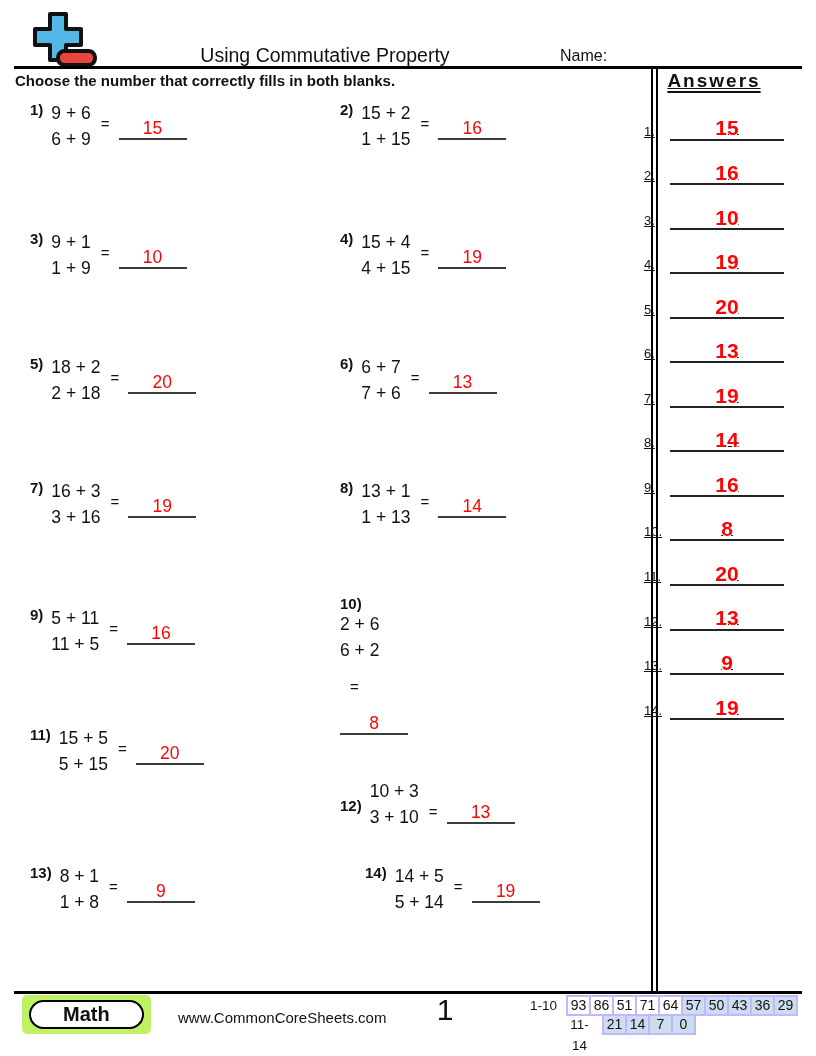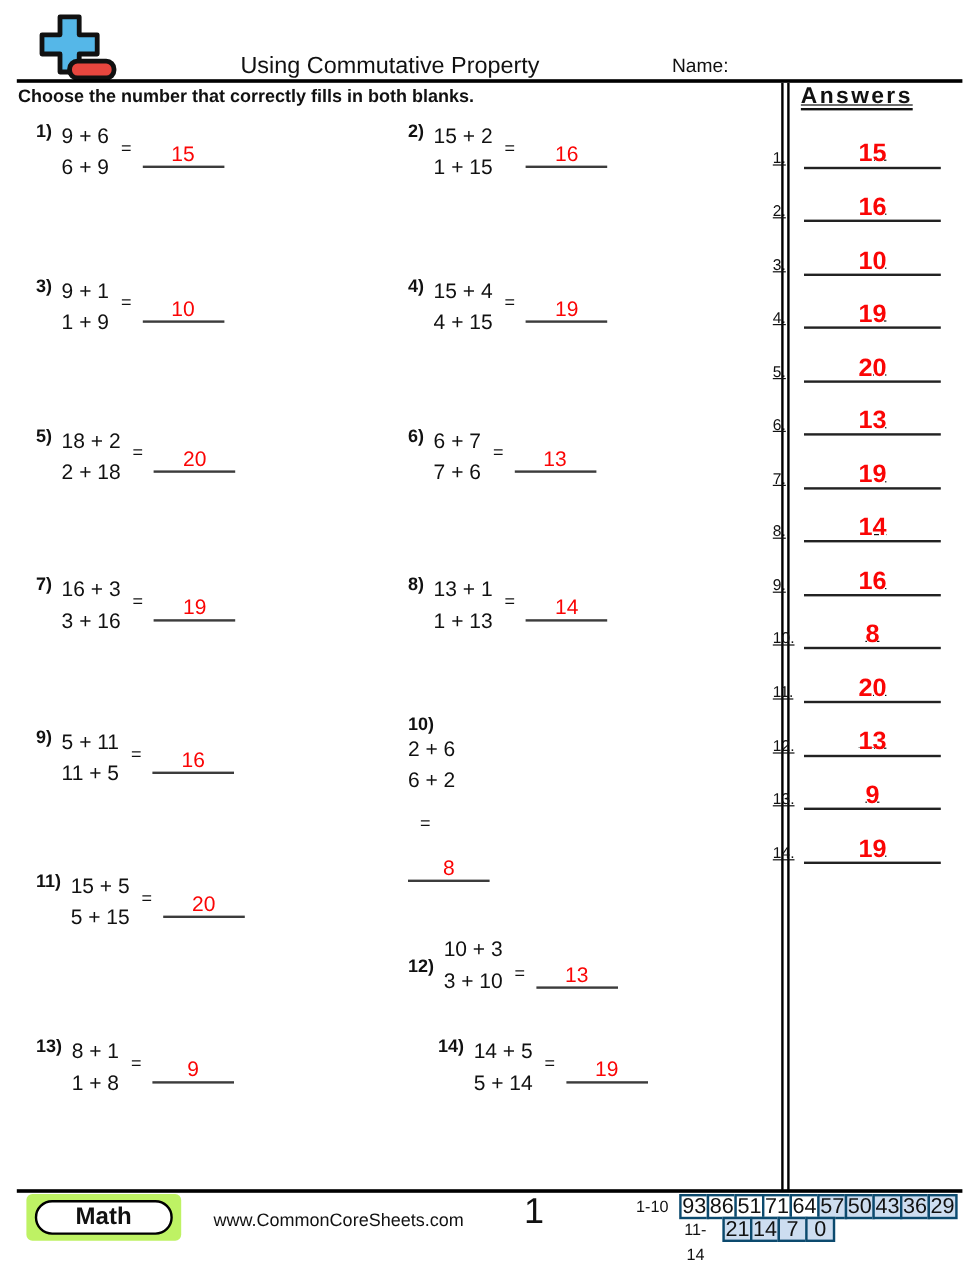--- a/index.html
+++ b/index.html
@@ -46,22 +46,22 @@
   .footer-line{position:absolute;left:14px;right:14px;top:991px;height:3px;background:#000;}
   .math-badge{position:absolute;left:22px;top:995px;background:#bef264;border-radius:5px;padding:5px 7px;}
   .math-pill{background:#fff;border:2.5px solid #000;border-radius:16px;padding:1px 32px;
     font-size:20px;font-weight:bold;display:inline-block;}
   .website{position:absolute;left:178px;top:1009px;font-size:15px;}
   .page-num{position:absolute;left:425px;top:993px;width:40px;text-align:center;font-size:30px;}
   .score-table{position:absolute;left:528px;top:995px;}
   .score-row{display:flex;height:21px;}
   .score-row.second{margin-top:-2px;margin-left:36px;}
   .score-label{width:40px;text-align:center;padding-right:9px;font-size:13.5px;line-height:21px;}
-  .score-cell{width:25px;border:2px solid #0c4a6e;margin-left:-2px;text-align:center;
-    font-size:18px;line-height:17px;background:#fff;}
+  .score-cell{width:25px;border:2px solid #c4b5fd;margin-left:-2px;text-align:center;
+    font-size:14px;line-height:17px;background:#fff;}
   .score-cell.hl{background:var(--score-highlight);}
 </style>
 </head>
 <body>
 
 <div class="page">
 
   <div class="logo">
     <svg width="72" height="57" viewBox="0 0 72 57">
       <path d="M22 3 h16 v15 h15 v16 h-15 v15 h-16 v-15 h-15 v-16 h15 z" style="fill:var(--logo-blue)" stroke="#111" stroke-width="4" stroke-linejoin="round"></path>

